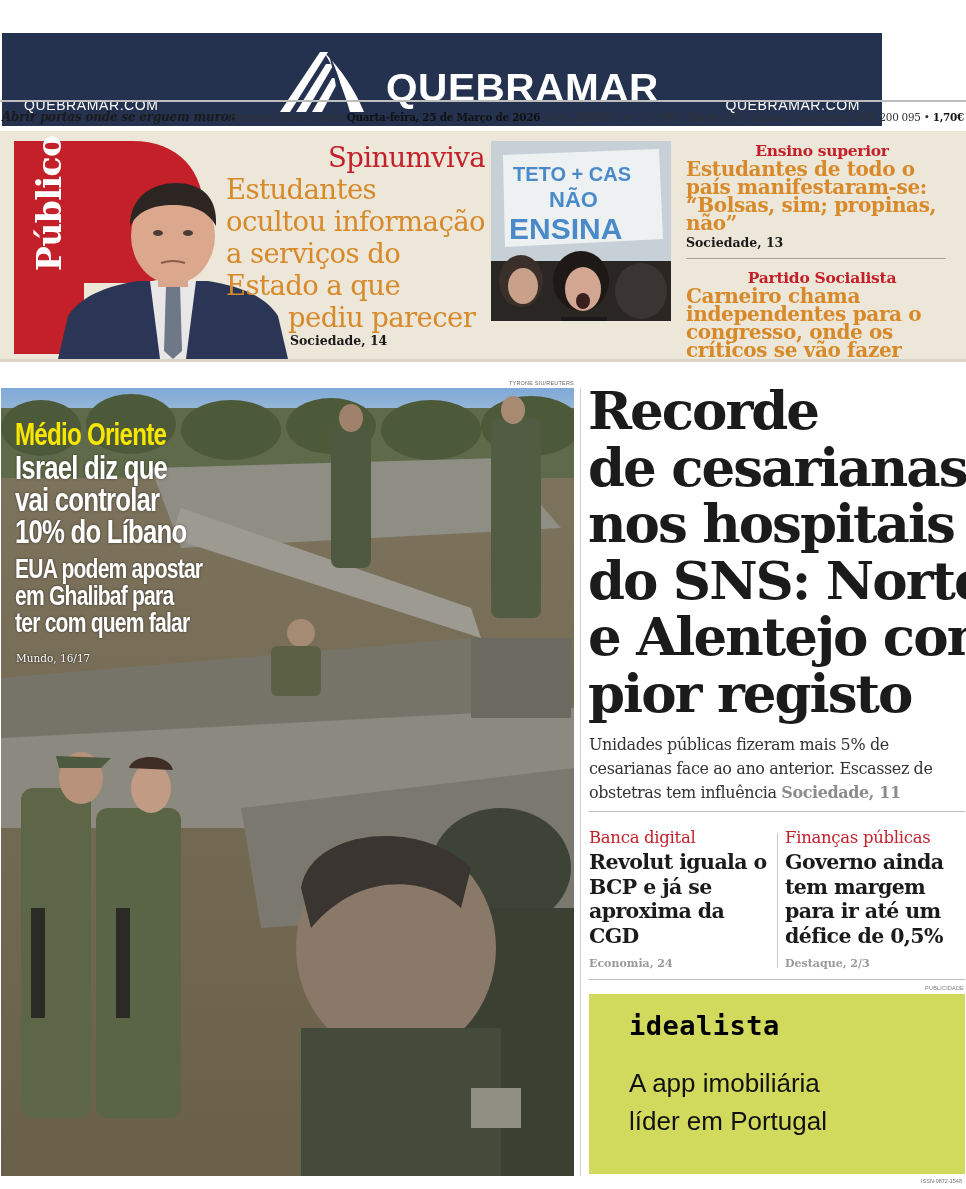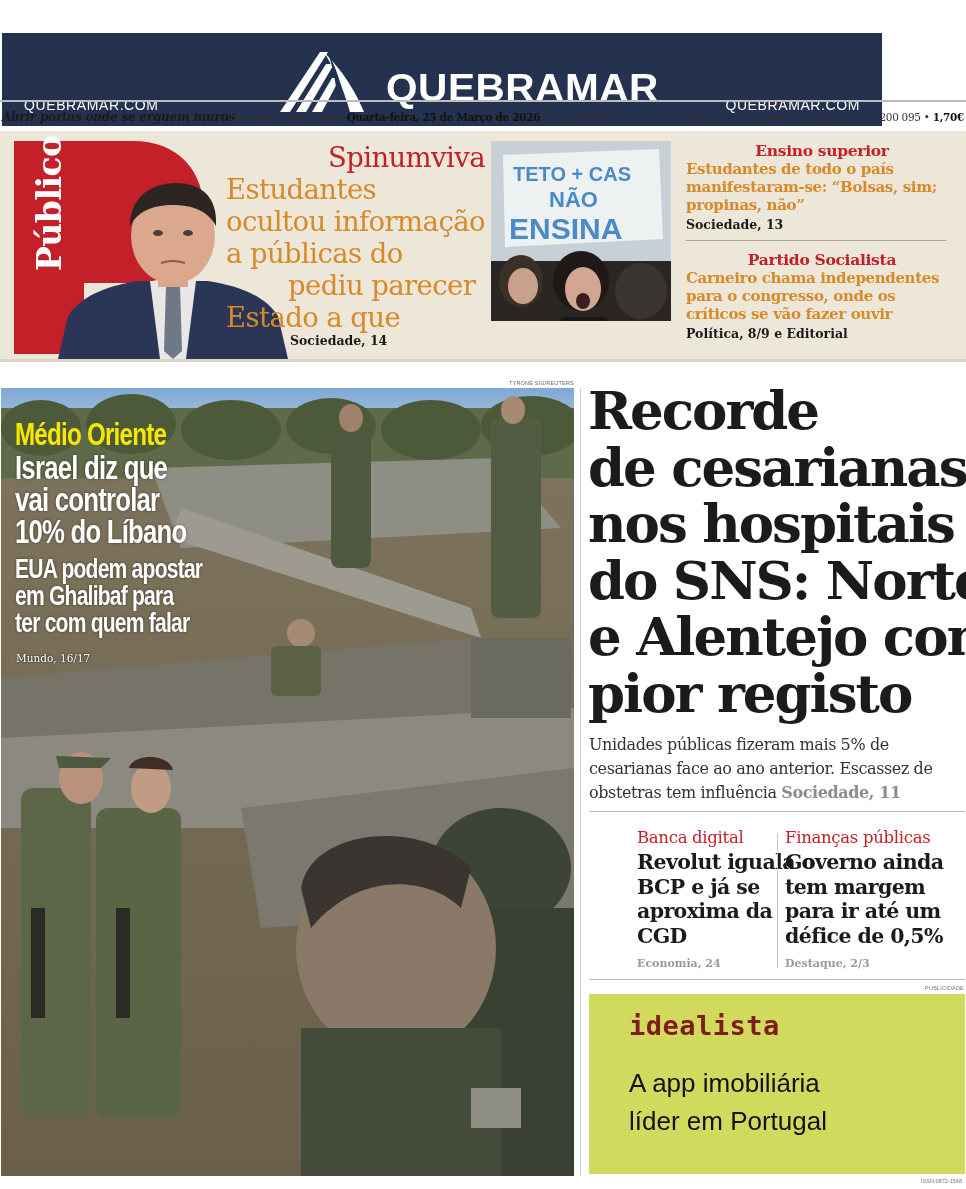--- a/index.html
+++ b/index.html
@@ -43,21 +43,21 @@
   .lead-head .kicker { color: #c4202a; display: block; text-align: right; }
   .lead-head .line { color: #d8892a; display: block; white-space: nowrap; }
   .lead-head .indent { padding-left: 62px; }
   .lead-src { position: absolute; left: 290px; top: 202px; font-weight: 700; font-size: 12.5px; }
 
   .protest { position: absolute; left: 491px; top: 10px; width: 180px; height: 180px; overflow: hidden; background: #c4b5fd; }
 
   .side-news { position: absolute; left: 686px; top: 10px; width: 272px; }
   .side-item { }
   .side-item .kicker { color: #c4202a; font-weight: 700; font-size: 15.5px; line-height: 19px; letter-spacing: -0.3px; text-align: center; }
-  .side-item .head { color: #d8892a; font-weight: 700; font-size: 15px; line-height: 18px; letter-spacing: -0.35px; }
+  .side-item .head { color: #d8892a; font-weight: 700; font-size: 20px; line-height: 18px; letter-spacing: -0.35px; }
   .side-item .src { color: #1a1a1a; font-weight: 700; font-size: 12.5px; margin-top: 3px; }
   .side-divider { height: 1px; background: #a7a29a; margin: 8px 12px 9px 0; }
 
   
   .credit { position: absolute; left: 470px; top: 380px; width: 104px; text-align: right;
     font-family: "Liberation Sans", sans-serif; font-size: 5.5px; color: #666; letter-spacing: 0.2px; }
   .main-photo { position: absolute; left: 1px; top: 388px; width: 573px; height: 788px; overflow: hidden; background: #6b6a5e; }
   .main-photo svg { position: absolute; left: 0; top: 0; }
 
   .overlay { position: absolute; left: 15px; top: 418px; font-family: "Liberation Sans", sans-serif; font-weight: 700;
@@ -71,33 +71,33 @@
   .col-rule { position: absolute; left: 580px; top: 388px; width: 1px; height: 788px; background: #cfcfcf; }
   .main-head { position: absolute; left: 588px; top: 382px; width: 378px; font-weight: 700;
     font-size: 53px; line-height: 56.5px; letter-spacing: -2px; color: #1b1b1b; }
   .main-head span { display: block; white-space: nowrap; }
   .standfirst { position: absolute; left: 589px; top: 733px; width: 378px; font-size: 16px; line-height: 24px;
     color: #333; letter-spacing: -0.4px; }
   .standfirst .src { color: #8c8c8c; font-weight: 700; }
   .rule-mid { position: absolute; left: 589px; top: 811px; width: 376px; height: 1px; background: #b9b9b9; }
 
   .brief { position: absolute; top: 828px; width: 180px; }
-  .brief.b1 { left: 589px; margin-left: 48px; }
+  .brief.b1 { left: 589px; }
   .brief.b2 { left: 785px; }
   .brief .kicker { color: #c4202a; font-size: 16.5px; line-height: 20px; letter-spacing: -0.3px; }
   .brief .head { color: #1b1b1b; font-weight: 700; font-size: 20.5px; line-height: 24.5px; letter-spacing: -0.6px; margin-top: 2px; }
   .brief .src { color: #9a9a9a; font-size: 11px; margin-top: 9px; font-weight: 700; }
   .brief-vrule { position: absolute; left: 777px; top: 833px; width: 1px; height: 135px; background: #c8c8c8; }
   .rule-low { position: absolute; left: 589px; top: 979px; width: 376px; height: 1px; background: #b9b9b9; }
 
   .pub-label { position: absolute; right: 2px; top: 985px; font-family: "Liberation Sans", sans-serif;
     font-size: 5.5px; color: #777; letter-spacing: 0.2px; }
   .ad { position: absolute; left: 589px; top: 994px; width: 376px; height: 180px; background: #d1da5c; }
   .ad .brand { position: absolute; left: 40px; top: 16px; font-family: "DejaVu Sans Mono", monospace; font-weight: 700;
-    font-size: 27px; color: #7f1d1d; letter-spacing: 0.5px; }
+    font-size: 27px; color: #000000; letter-spacing: 0.5px; }
   .ad .tag { position: absolute; left: 40px; top: 70px; font-family: "Liberation Sans", sans-serif;
     font-size: 26px; line-height: 38px; color: #111; }
   .issn { position: absolute; right: 4px; top: 1178px; font-family: "Liberation Sans", sans-serif; font-size: 5.5px; color: #777; }
 </style>
 </head>
 <body>
 
 <div class="banner">
   <span class="site left">QUEBRAMAR.COM</span>
   <div class="logo">
@@ -138,23 +138,23 @@
     <path d="M72,45 C72,15 95,2 118,2 C142,2 160,15 158,45 C150,30 135,24 115,24 C95,24 80,30 72,45 Z" fill="#2d2522"></path>
     <ellipse cx="100" cy="52" rx="5" ry="3" fill="#4a3c36"></ellipse>
     <ellipse cx="130" cy="52" rx="5" ry="3" fill="#4a3c36"></ellipse>
     <path d="M103,82 Q115,78 127,82" stroke="#8a5a4a" stroke-width="2" fill="none"></path>
   </svg>
 
   <div class="lead-head">
     <span class="kicker">Spinumviva</span>
     <span class="line">Estudantes</span>
     <span class="line">ocultou informação</span>
-    <span class="line">a públicas do</span>
+    <span class="line">a serviços do</span>
+    <span class="line">Estado a que</span>
     <span class="line indent">pediu parecer</span>
-    <span class="line">Estado a que</span>
   </div>
   <span class="lead-src">Sociedade, 14</span>
 
   <div class="protest">
     <svg width="180" height="204" viewBox="0 0 180 204">
       <rect width="180" height="204" fill="#c6d0d6"></rect>
       <rect x="0" y="120" width="180" height="84" fill="#2a2624"></rect>
       <polygon points="12,14 168,8 172,98 14,106" fill="#eef1f2"></polygon>
       <text x="22" y="40" font-family="Liberation Sans, sans-serif" font-weight="700" font-size="20" fill="#4a8ac8">TETO + CAS</text>
       <text x="58" y="66" font-family="Liberation Sans, sans-serif" font-weight="700" font-size="22" fill="#4a8ac8">NÃO</text>

